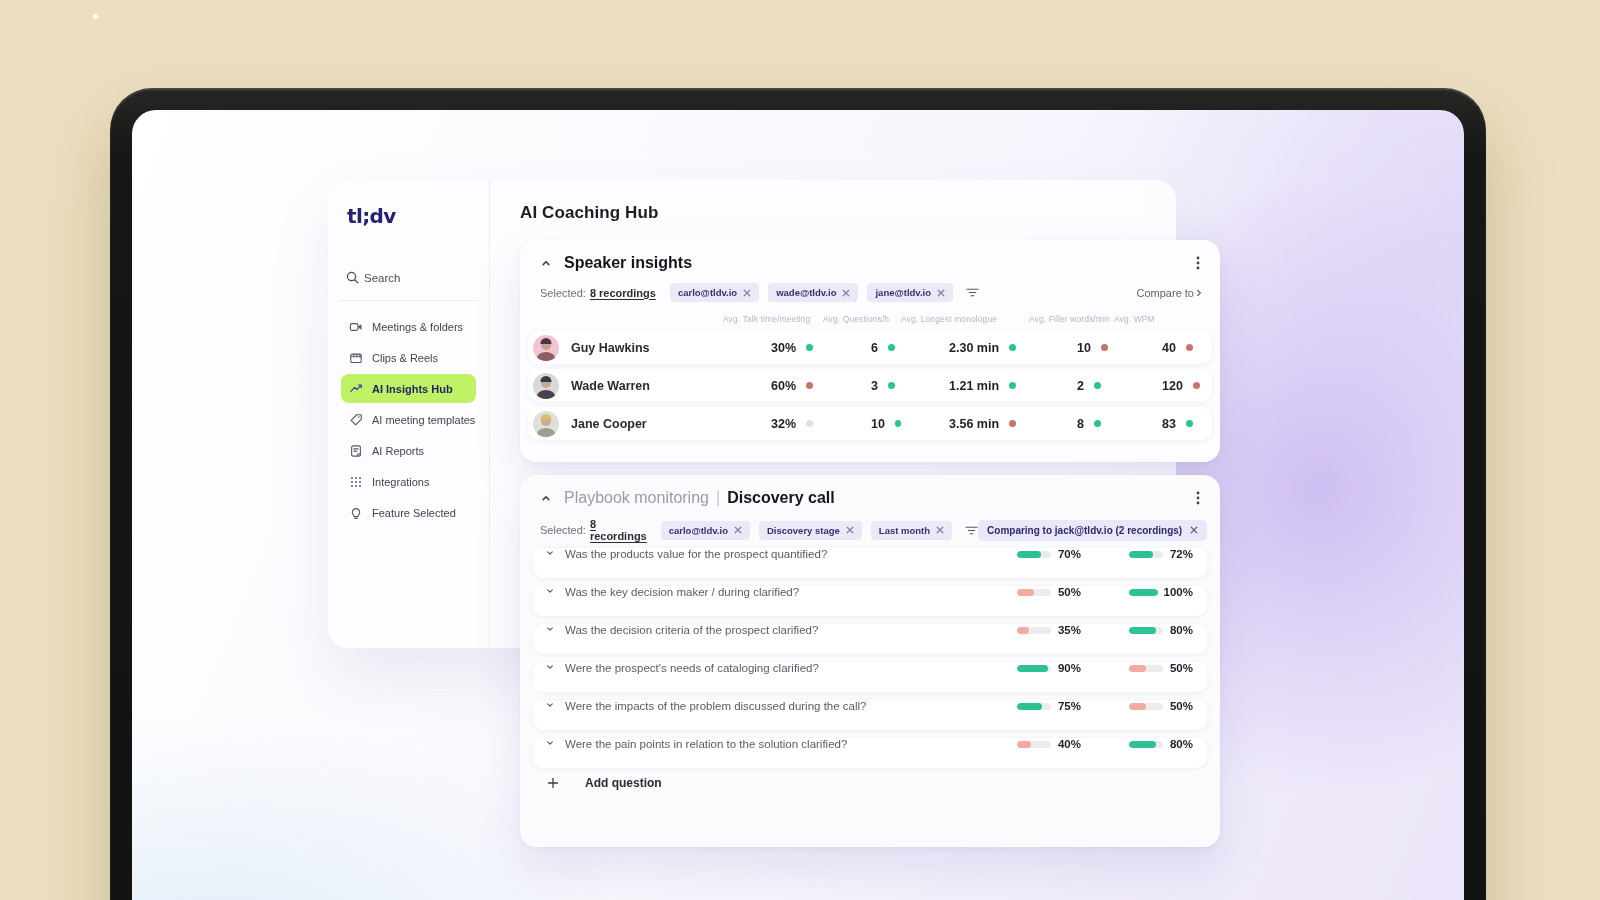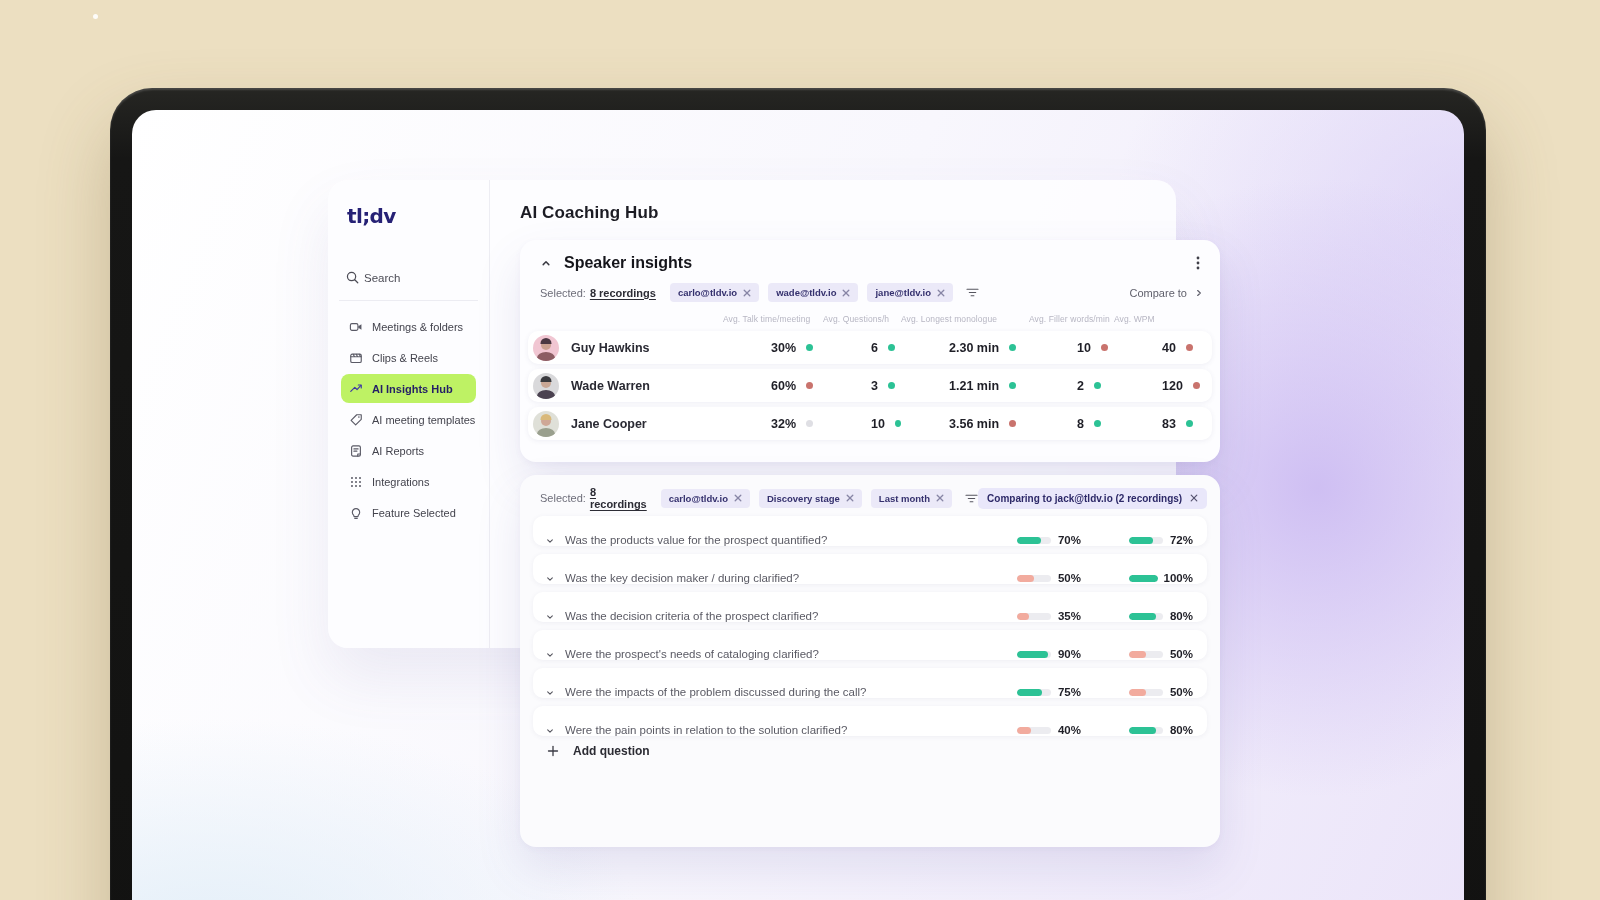--- a/index.html
+++ b/index.html
@@ -49,21 +49,21 @@
   .card-title .sep { color:#c7c6d2; font-weight:400; padding:0 7px; }
   .kebab { margin-left:auto; color:#3f3f48; cursor:pointer; padding:2px 4px; }
 
   .filters { display:flex; align-items:center; padding:0 16px 0 20px; margin-top:11px; font-size:11px; color:#6e6e7a; }
   .sel-count { margin-left:4px; color:#2c2c35; font-weight:600; text-decoration:underline; text-underline-offset:2px; cursor:pointer; }
   .chips { display:flex; gap:9px; margin-left:14px; }
   .chip { display:inline-flex; align-items:center; background:#ebe9f8; border-radius:4px; height:19px; padding:0 8px;
     font-size:9.5px; font-weight:700; color:#35316e; cursor:pointer; white-space:nowrap; }
   .chip .icn { margin-left:6px; color:#8785a5; }
   .funnel { margin-left:13px; color:#55555f; cursor:pointer; display:inline-flex; }
-  .compare { margin-left:auto; display:flex; align-items:center; gap:7px; font-size:11px; color:#5f5f6b; cursor:pointer; }
+  .compare { margin-left:auto; display:flex; align-items:center; gap:0; font-size:11px; color:#5f5f6b; cursor:pointer; }
   .comparing-chip { margin-left:auto; display:flex; align-items:center; background:#e9e7fa; border-radius:5px; height:21px;
     padding:0 9px; font-size:10px; font-weight:700; color:#2d2968; white-space:nowrap; }
   .comparing-chip .icn { margin-left:8px; color:#55536f; cursor:pointer; }
 
   
   .sp-cols { display:grid; grid-template-columns:100px 78px 128px 85px auto; margin:12px 16px 0 203px;
     font-size:8.5px; color:#b7b6c3; letter-spacing:.1px; white-space:nowrap; }
   .sp-rows { padding:0 8px; margin-top:7px; }
   .sp-row { display:grid; grid-template-columns:38px 152px 100px 78px 128px 85px auto; align-items:center;
     height:33px; margin-bottom:5px; padding:0 6px 0 5px; background:#fff; border-radius:10px;
@@ -74,30 +74,30 @@
   .avatar .bd { position:absolute; left:50%; top:17px; transform:translateX(-50%); width:18px; height:12px; border-radius:50% 50% 0 0; }
   .sp-name { font-size:12.5px; font-weight:600; color:#2a2a33; }
   .stat { display:flex; align-items:center;margin-left:48px; }
   .stat .val { font-size:12.5px; font-weight:600; color:#1f1f27; }
   .dot { width:7px; height:7px; border-radius:50%; margin-left:10px; }
 
   
   .pb-cols { display:flex; justify-content:flex-end; gap:24px; margin:9px 27px 0 0; font-size:8.5px; color:#b7b6c3; }
   .pb-cols span { width:88px; text-align:center; white-space:nowrap; }
   .pb-rows { padding:0 13px; margin-top:6px; }
-  .pb-row { display:flex; align-items:flex-end; height:30px; margin-bottom:8px; padding:0 14px 0 12px;
+  .pb-row { display:flex; align-items:flex-start; height:30px; margin-bottom:8px; padding:0 14px 0 12px;
     background:#fff; border-radius:10px; box-shadow:0 1px 5px rgba(70,70,110,.07); cursor:pointer; }
   .pb-row .icn { color:#55555e; flex:0 0 auto; }
   .pb-q { margin-left:10px; font-size:11.5px; color:#5a5a64; white-space:nowrap; }
   .pb-stats { margin-left:auto; display:flex; gap:24px; }
   .bar-group { display:flex; align-items:center; width:88px;padding-left:24px; }
   .track { width:48px; height:7px; border-radius:4px; background:#ececf0; overflow:hidden; }
   .fill { height:100%; border-radius:4px; }
   .pct { width:34px; margin-left:6px; text-align:right; font-size:11.5px; font-weight:700; color:#1f1f27; }
-  .add-row { display:flex; align-items:center; gap:14px; margin:8px 0 0 27px; cursor:pointer; }
+  .add-row { display:flex; align-items:center; gap:26px; margin:8px 0 0 27px; cursor:pointer; }
   .add-row .icn { color:#3b3b44; }
   .add-label { font-size:12px; font-weight:600; color:#2b2b33; }
 
   .icn { display:inline-flex; }
   .icn svg { display:block; }
   .i10 svg { width:10px; height:10px; } .i12 svg { width:12px; height:12px; }
   .i14 svg { width:14px; height:14px; } .i15 svg { width:15px; height:15px; }
   .i8 svg { width:8px; height:8px; } .i13 svg { width:13px; height:11px; }
   .ik svg { width:4px; height:14px; }
   .caret { color:#3b3b44; cursor:pointer; display:inline-flex; }
@@ -358,20 +358,37 @@
               </span>
               <span class="stat">
                 <span class="val">83</span>
                 <span class="dot" style="background: rgb(44, 194, 149);"></span>
               </span>
             </div>
           </div>
       </section>
 
       <section class="card card-playbook">
+        <div class="card-head">
+          <span class="caret i12">
+              <svg viewBox="0 0 12 12" fill="none" stroke="currentColor" stroke-width="1.5" stroke-linecap="round" stroke-linejoin="round">
+                <polyline points="3.2,7.6 6,4.8 8.8,7.6"></polyline>
+              </svg>
+            </span>
+          <span class="card-title">
+            <span class="muted">Playbook monitoring</span><span class="sep">|</span><span>Discovery call</span>
+          </span>
+          <span class="kebab icn ik">
+              <svg viewBox="0 0 4 14" fill="currentColor">
+                <circle cx="2" cy="2" r="1.4"></circle>
+                <circle cx="2" cy="7" r="1.4"></circle>
+                <circle cx="2" cy="12" r="1.4"></circle>
+              </svg>
+            </span>
+        </div>
         <div class="filters">
           <span>Selected:</span>
           <span class="sel-count">8 recordings</span>
           <span class="chips" id="playbook-chips">
               <span class="chip">
                 <span>carlo@tldv.io</span>
                 <span class="icn i8">
                   <svg viewBox="0 0 8 8" fill="none" stroke="currentColor" stroke-width="1.3" stroke-linecap="round" stroke-linejoin="round">
                     <line x1="1.2" y1="1.2" x2="6.8" y2="6.8"></line>
                     <line x1="6.8" y1="1.2" x2="1.2" y2="6.8"></line>

